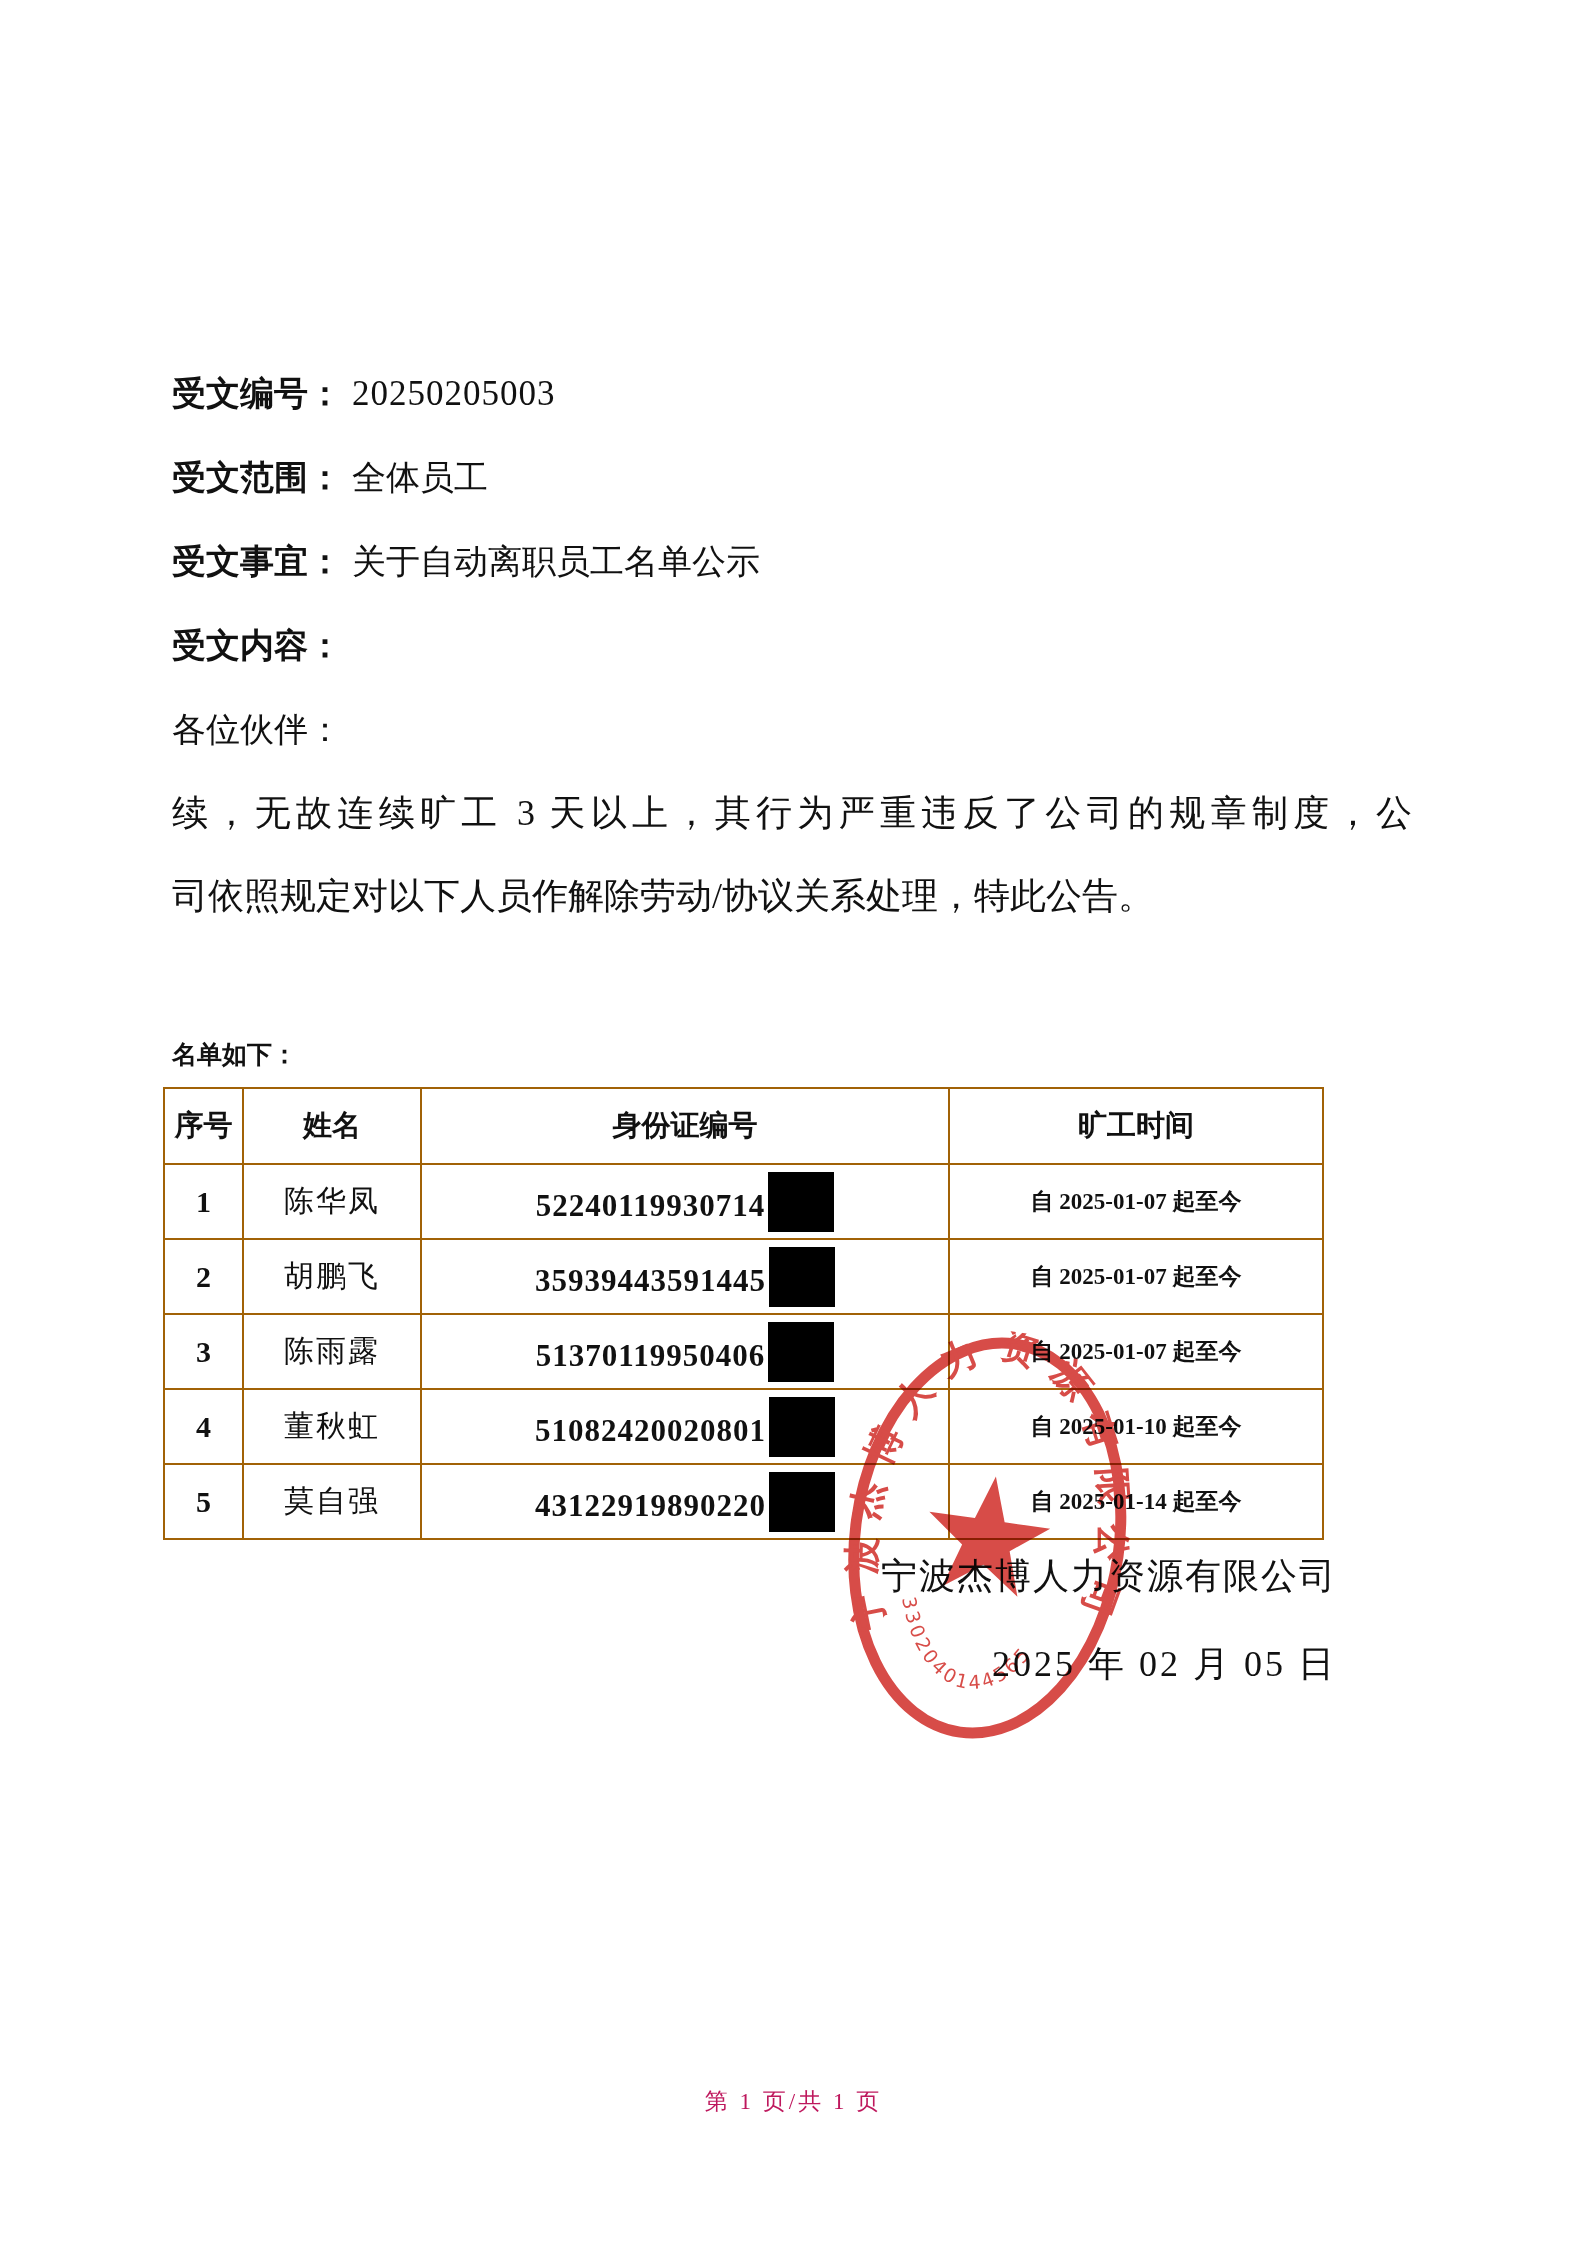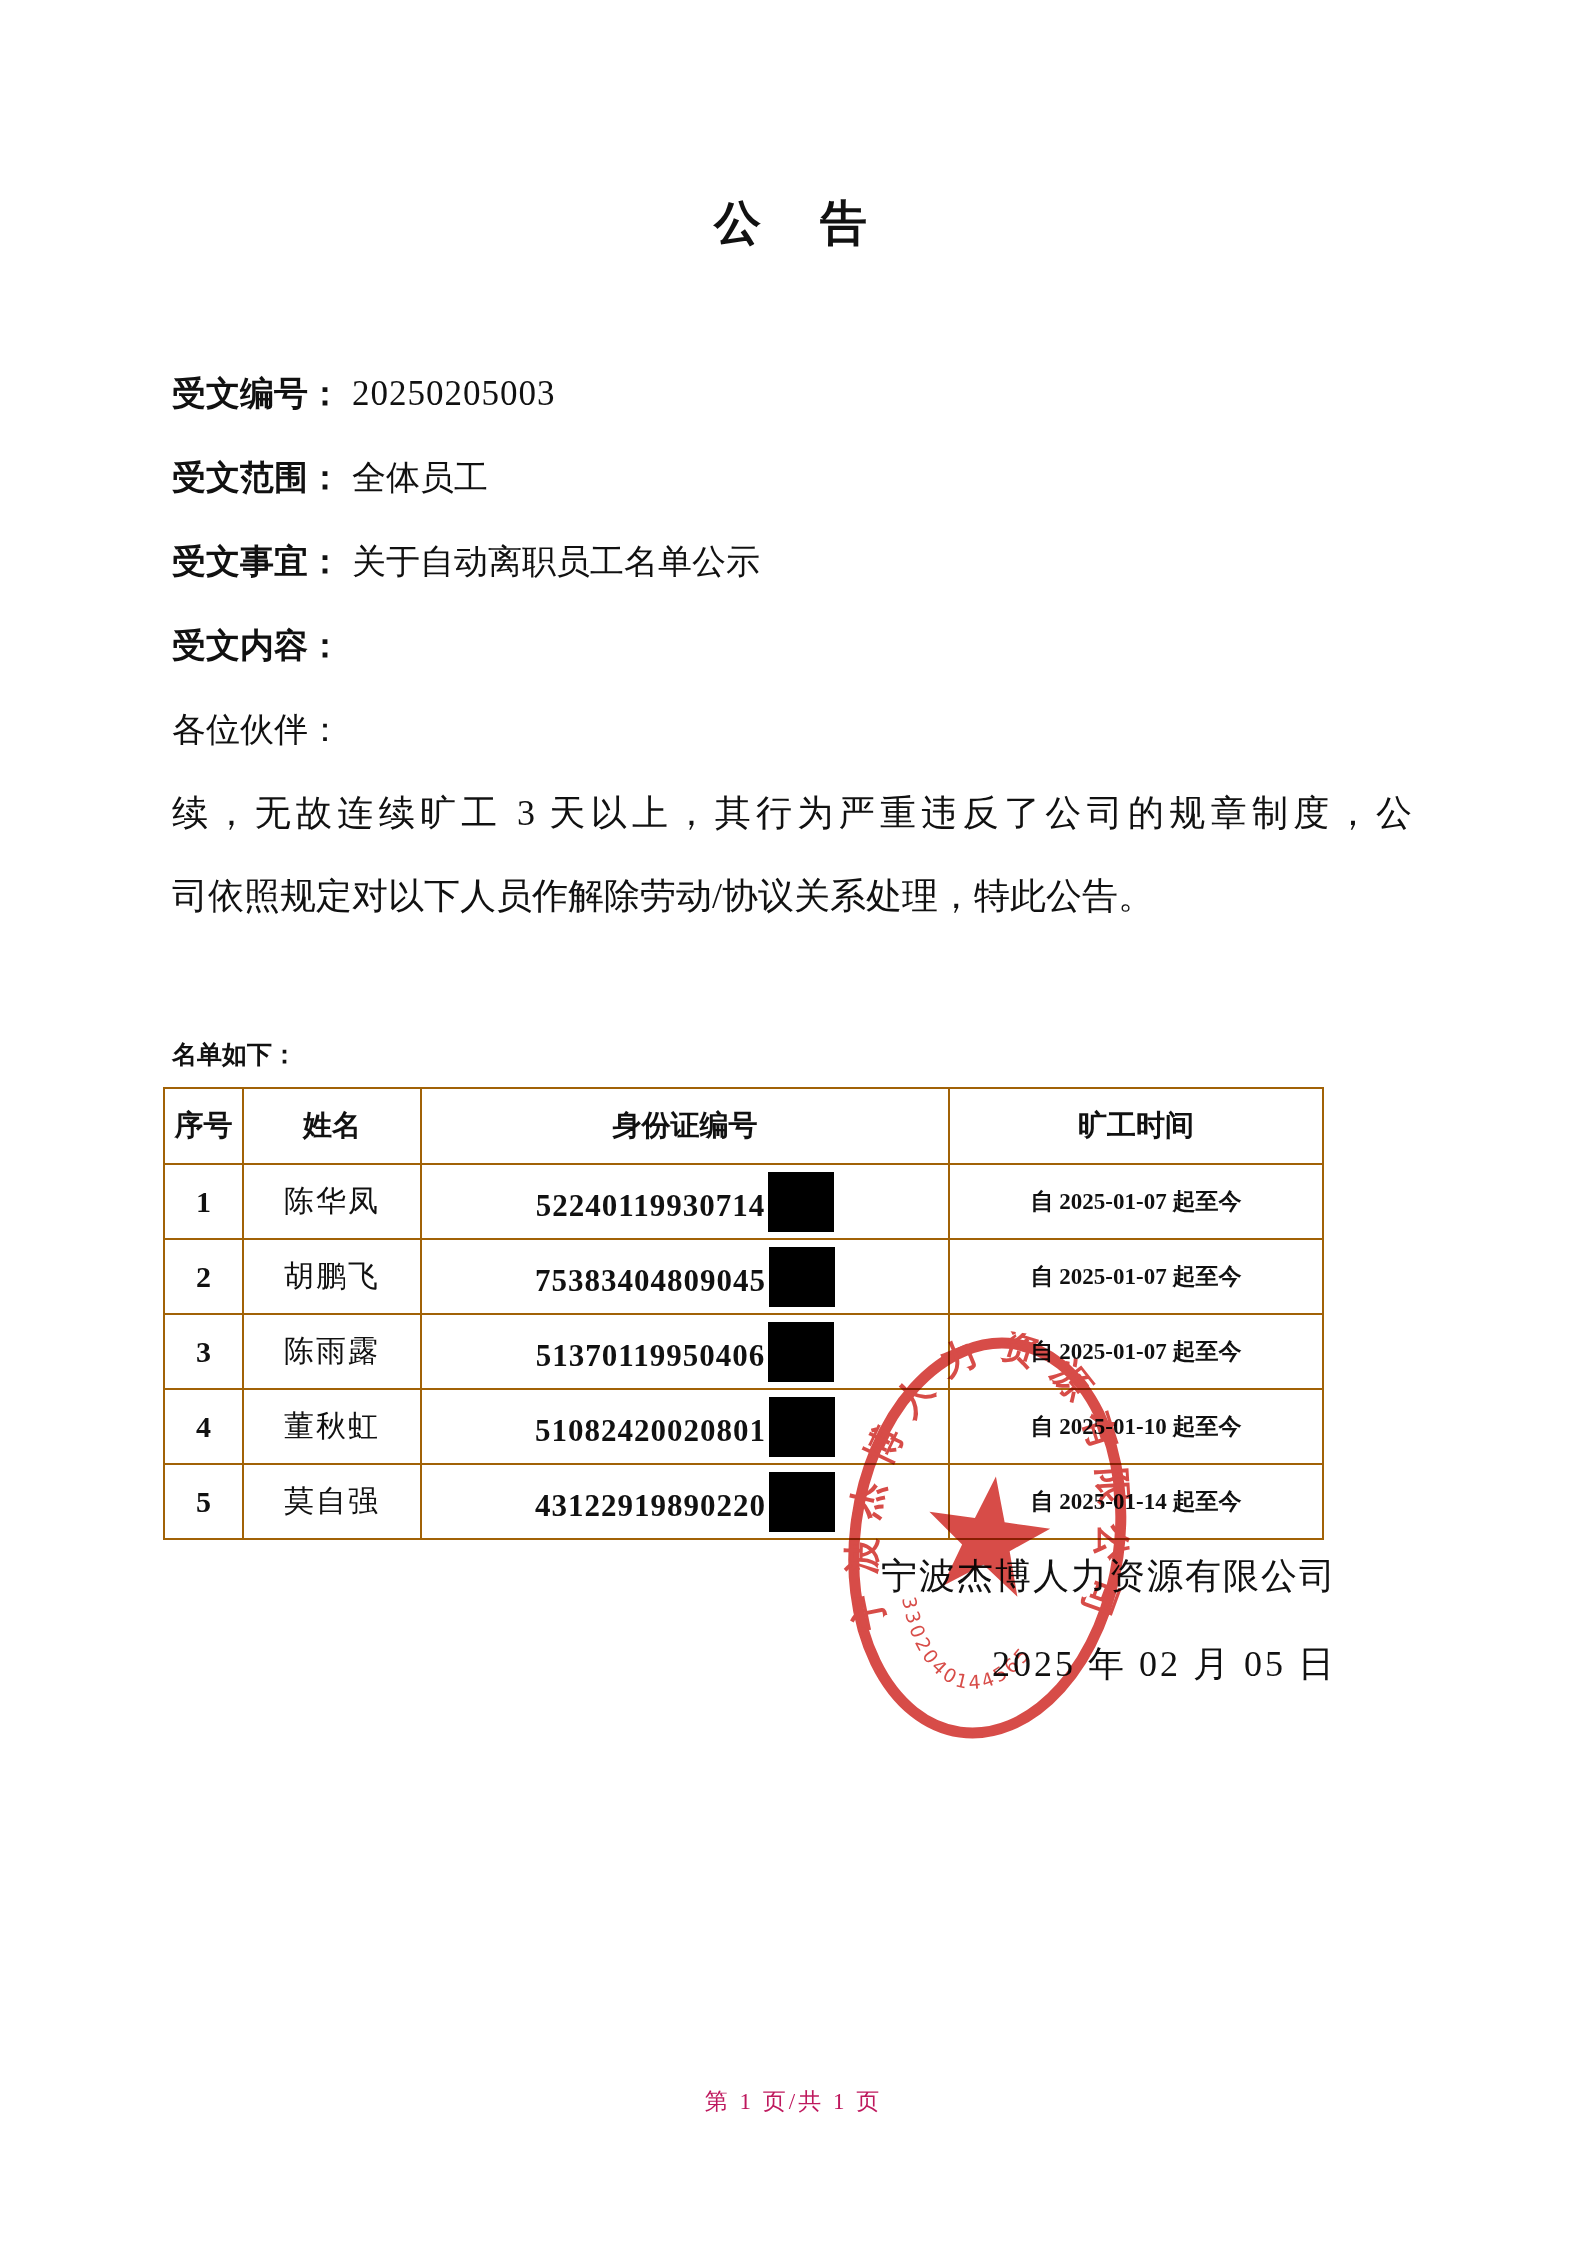--- a/index.html
+++ b/index.html
@@ -66,21 +66,20 @@
   .footer {
     position:absolute; top:2086px; left:0; width:100%;
     text-align:center; font-size:23px; letter-spacing:3px; color:#be185d;
   }
 </style>
 </head>
 <body>
 
 <div class="page">
 
-  <div class="doc-title">公　告</div>
 
   <div class="meta">
     <div class="meta-line">
       <span class="meta-label">受文编号：</span><span class="meta-value num">20250205003</span>
     </div>
     <div class="meta-line">
       <span class="meta-label">受文范围：</span><span class="meta-value">全体员工</span>
     </div>
     <div class="meta-line">
       <span class="meta-label">受文事宜：</span><span class="meta-value">关于自动离职员工名单公示</span>
@@ -116,21 +115,21 @@
     </tr>
     <tr>
       <td class="cell-no">1</td>
       <td class="cell-name">陈华凤</td>
       <td class="cell-id"><span>52240119930714</span><span class="redact"></span></td>
       <td class="cell-absence">自 2025-01-07 起至今</td>
     </tr>
     <tr>
       <td class="cell-no">2</td>
       <td class="cell-name">胡鹏飞</td>
-      <td class="cell-id"><span>75383404809045</span><span class="redact"></span></td>
+      <td class="cell-id"><span>35939443591445</span><span class="redact"></span></td>
       <td class="cell-absence">自 2025-01-07 起至今</td>
     </tr>
     <tr>
       <td class="cell-no">3</td>
       <td class="cell-name">陈雨露</td>
       <td class="cell-id"><span>51370119950406</span><span class="redact"></span></td>
       <td class="cell-absence">自 2025-01-07 起至今</td>
     </tr>
     <tr>
       <td class="cell-no">4</td>

